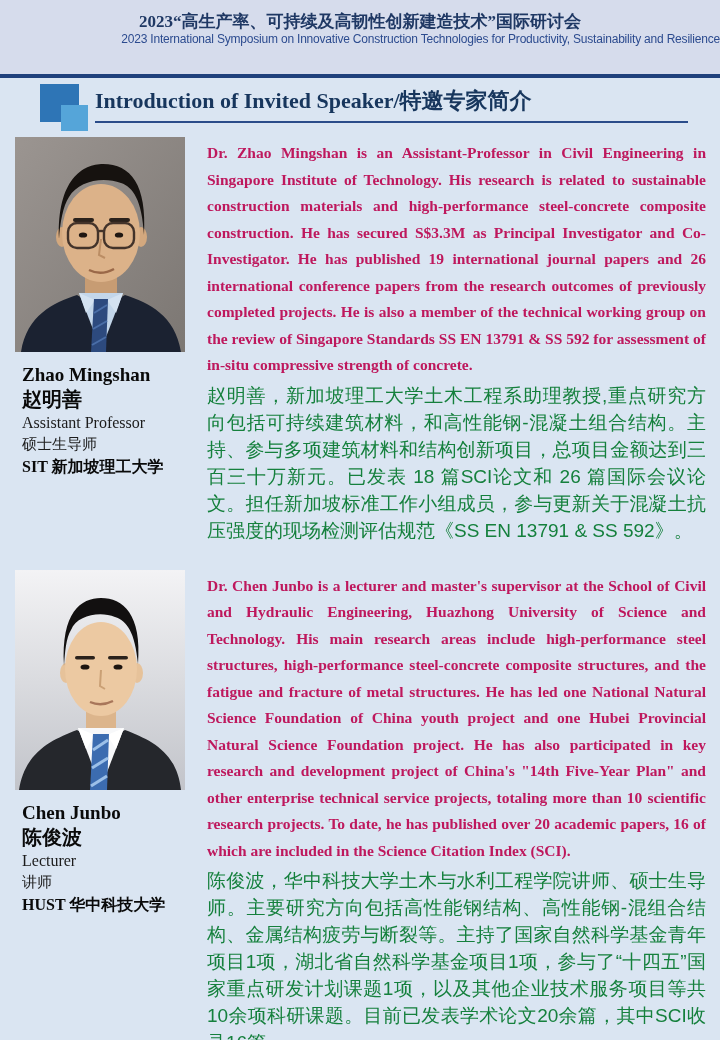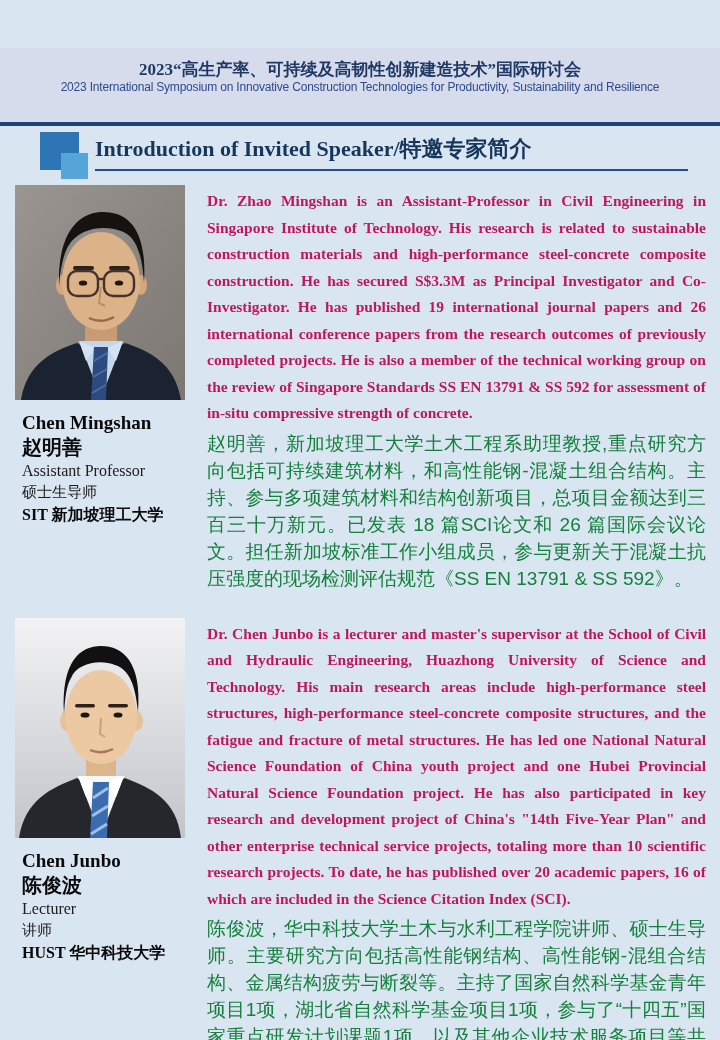--- a/index.html
+++ b/index.html
@@ -10,34 +10,34 @@
     overflow:hidden;
   }
 
   
   .top-band {
     height:78px;
     background:#d6dcec;
     border-bottom:4px solid #20417c;
     text-align:center;
     padding-top:11px;
-    margin-top:48px;
   }
   .band-title {
     font-size:17px;
     font-weight:700;
     color:#1f3864;
     line-height:21px;
   }
   .band-subtitle {
     font-family:"Liberation Sans", sans-serif;
     font-size:12px;
     color:#2c4b8f;
     line-height:15px;
     letter-spacing:-0.2px;
+    text-align:right;
   }
 
   
   .section-header { position:relative; margin:6px 32px 0 40px; height:48px; }
   .marker-dark  { position:absolute; left:0;  top:0;  width:39px; height:38px; background:#2e75b6; }
   .marker-light { position:absolute; left:21px; top:21px; width:27px; height:26px; background:#55a5d9; }
   .section-title-underline {
     position:absolute; left:55px; right:0; top:2px;
     padding-bottom:5px;
     border-bottom:2px solid #2a4c8a;
@@ -136,21 +136,21 @@
 
         <path d="M64 156 L80 163 L71 176 Z" fill="#d4e2f1"></path>
         <path d="M108 156 L92 163 L101 176 Z" fill="#d4e2f1"></path>
 
         <path d="M79 162 L93 162 L91 215 L76 215 Z" fill="#2d4a7e"></path>
         <line x1="79" y1="176" x2="92" y2="168" stroke="#4a6ea8" stroke-width="2"></line>
         <line x1="78" y1="192" x2="92" y2="184" stroke="#4a6ea8" stroke-width="2"></line>
         <line x1="77" y1="208" x2="91" y2="200" stroke="#4a6ea8" stroke-width="2"></line>
       </svg>
       <div class="caption">
-        <div class="cap-name-en">Chen Mingshan</div>
+        <div class="cap-name-en">Zhao Mingshan</div>
         <div class="cap-name-zh">赵明善</div>
         <div class="cap-role-en">Assistant Professor</div>
         <div class="cap-role-zh">硕士生导师</div>
         <div class="cap-affil">SIT 新加坡理工大学</div>
       </div>
     </div>
     <div class="speaker-right">
       <p class="bio-en">Dr. Zhao Mingshan is an Assistant-Professor in Civil Engineering in Singapore Institute of Technology. His research is related to sustainable construction materials and high-performance steel-concrete composite construction. He has secured S$3.3M as Principal Investigator and Co-Investigator. He has published 19 international journal papers and 26 international conference papers from the research outcomes of previously completed projects. He is also a member of the technical working group on the review of Singapore Standards SS EN 13791 &amp; SS 592 for assessment of in-situ compressive strength of concrete.</p>
       <p class="bio-zh">赵明善，新加坡理工大学土木工程系助理教授,重点研究方向包括可持续建筑材料，和高性能钢-混凝土组合结构。主持、参与多项建筑材料和结构创新项目，总项目金额达到三百三十万新元。已发表 18 篇SCI论文和 26 篇国际会议论文。担任新加坡标准工作小组成员，参与更新关于混凝土抗压强度的现场检测评估规范《SS EN 13791 &amp; SS 592》。</p>
     </div>

